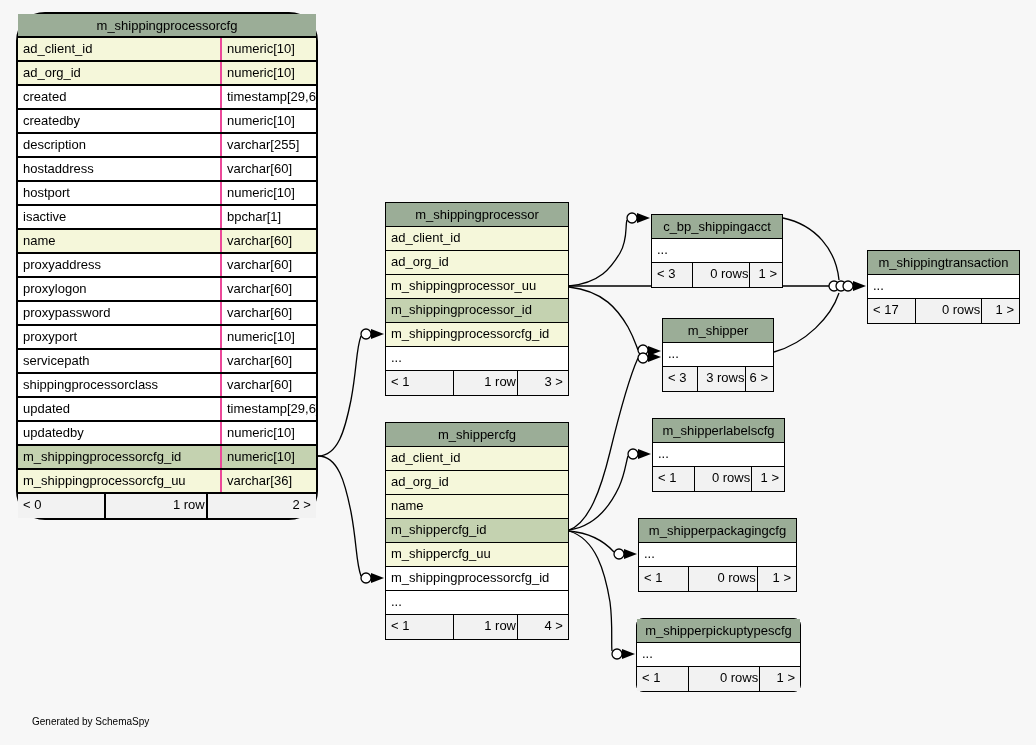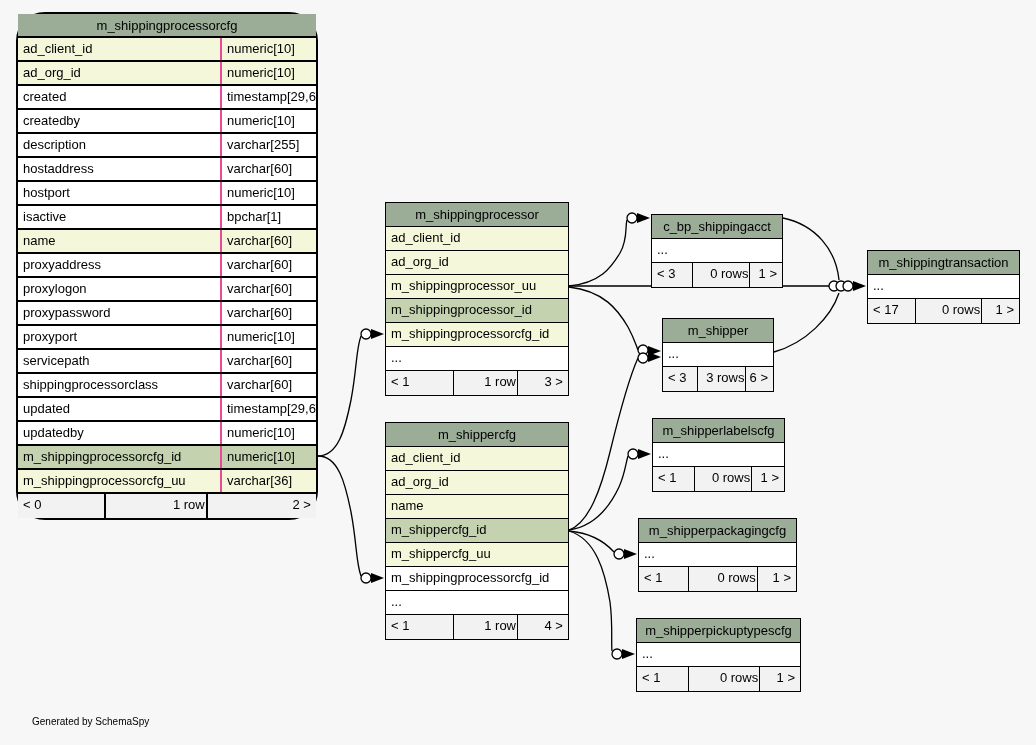--- a/index.html
+++ b/index.html
@@ -277,21 +277,21 @@
       <div class="hdr">m_shipperpackagingcfg</div>
       <div class="row normal">
         <span class="nm">...</span>
       </div>
       <div class="ftr S">
         <div class="c p">&lt; 1</div>
         <div class="c m">0 rows</div>
         <div class="c ch">1 &gt;</div>
       </div>
     </div>
-    <div class="tbl" style="left: 636px; top: 618px; width: 165px;">
+    <div class="tbl" style="left: 636px; top: 618px; width: 165px; border-radius: 7px;">
       <div class="hdr">m_shipperpickuptypescfg</div>
       <div class="row normal">
         <span class="nm">...</span>
       </div>
       <div class="ftr S">
         <div class="c p">&lt; 1</div>
         <div class="c m">0 rows</div>
         <div class="c ch">1 &gt;</div>
       </div>
     </div>

